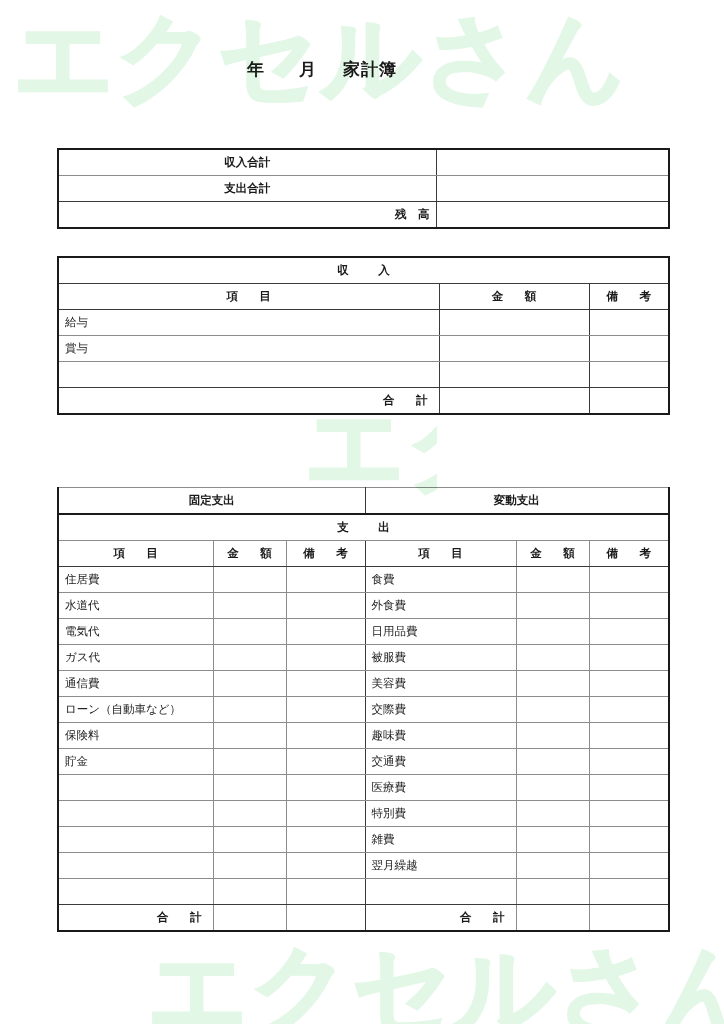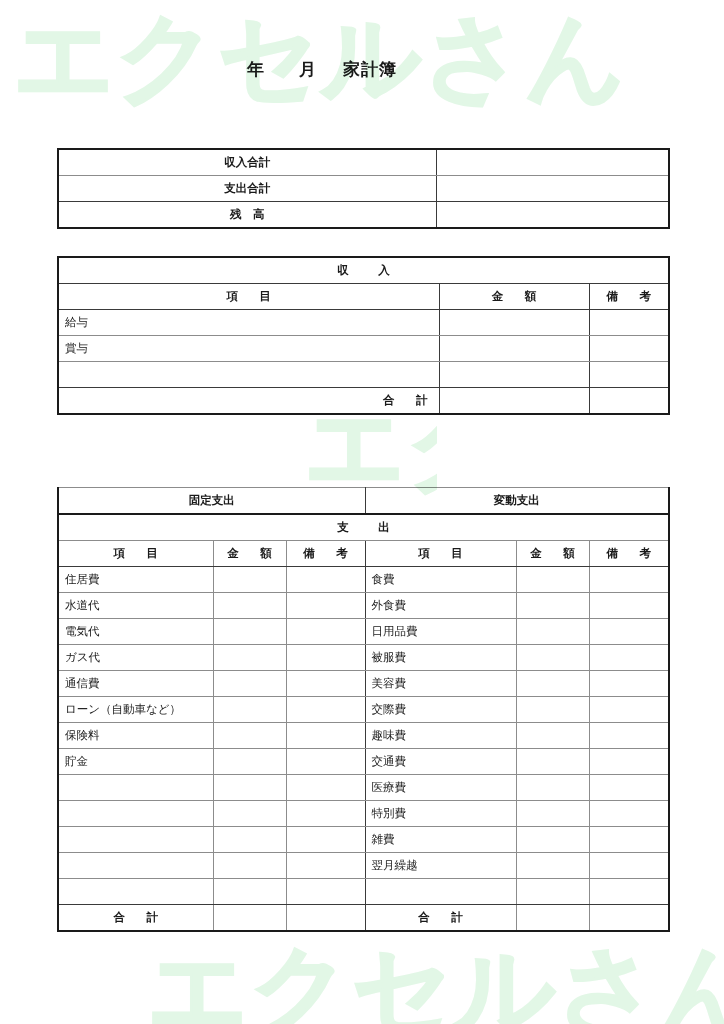--- a/index.html
+++ b/index.html
@@ -96,21 +96,21 @@
     overflow: hidden;
     white-space: nowrap;
   }
   .ctr { text-align: center; }
   .lft { text-align: left; }
   .rgt { text-align: right; }
   .bold { font-weight: bold; }
 
   
   .tb-top    { border-top: 2.5px solid #1a1a1a !important; }
-  .tb-bottom { border-bottom: 2.5px solid #1a1a1a !important; }
+  .tb-bottom { border-bottom: 2.5px solid #1a1a1a !important; text-align: right; }
   .tb-left   { border-left: 2.5px solid #1a1a1a !important; }
   .tb-right  { border-right: 2.5px solid #1a1a1a !important; }
   .med-bottom{ border-bottom: 1.6px solid #3a3a3a !important; }
   .med-right { border-right: 1.6px solid #3a3a3a !important; }
 
   
   .sp { letter-spacing: 9px; text-indent: 9px; }
   .sp2 { letter-spacing: 5px; text-indent: 5px; }
 
   

